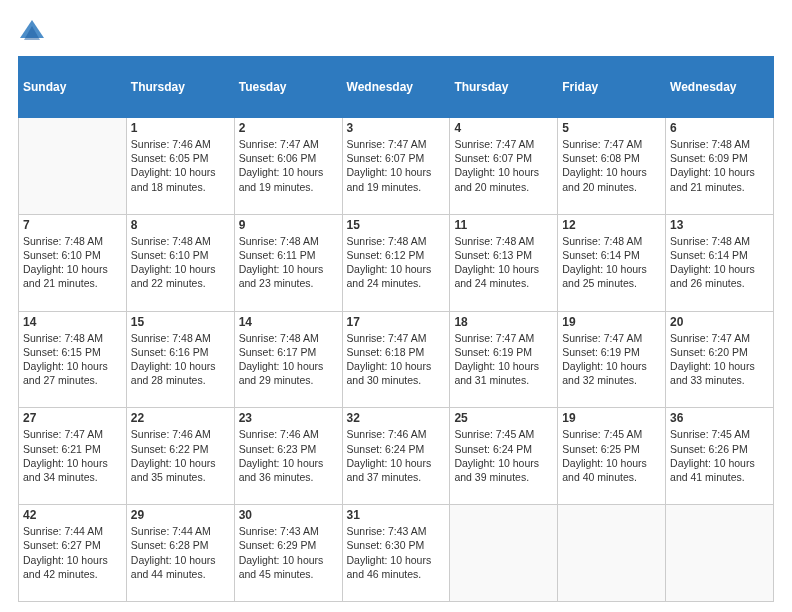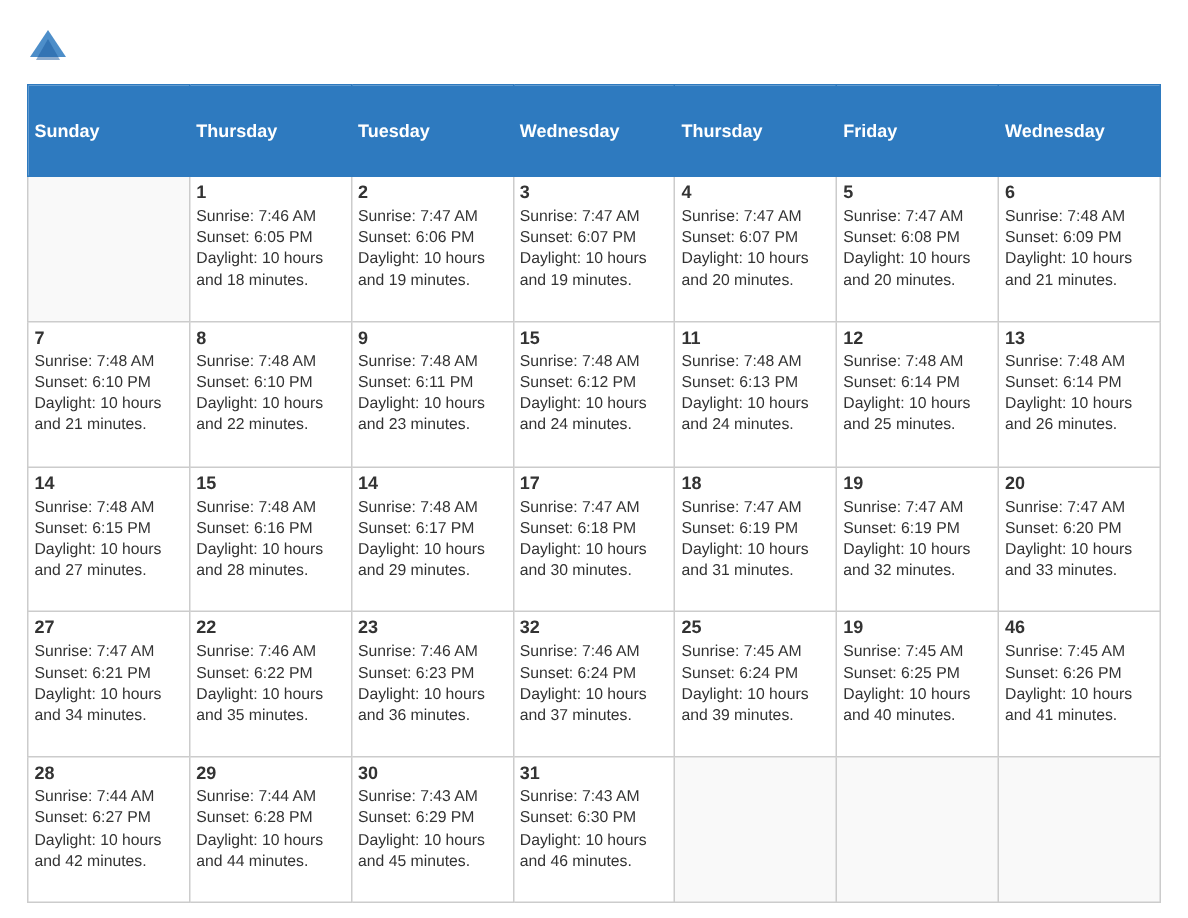--- a/index.html
+++ b/index.html
@@ -317,30 +317,30 @@
 and 39 minutes.</div>
           </td>
           <td>
             <span class="day-number">19</span>
             <div class="day-info" style="white-space: pre-line;">Sunrise: 7:45 AM
 Sunset: 6:25 PM
 Daylight: 10 hours
 and 40 minutes.</div>
           </td>
           <td>
-            <span class="day-number">46</span>
+            <span class="day-number">36</span>
             <div class="day-info" style="white-space: pre-line;">Sunrise: 7:45 AM
 Sunset: 6:26 PM
 Daylight: 10 hours
 and 41 minutes.</div>
           </td>
         </tr>
         <tr>
           <td>
-            <span class="day-number">28</span>
+            <span class="day-number">42</span>
             <div class="day-info" style="white-space: pre-line;">Sunrise: 7:44 AM
 Sunset: 6:27 PM
 Daylight: 10 hours
 and 42 minutes.</div>
           </td>
           <td>
             <span class="day-number">29</span>
             <div class="day-info" style="white-space: pre-line;">Sunrise: 7:44 AM
 Sunset: 6:28 PM
 Daylight: 10 hours

